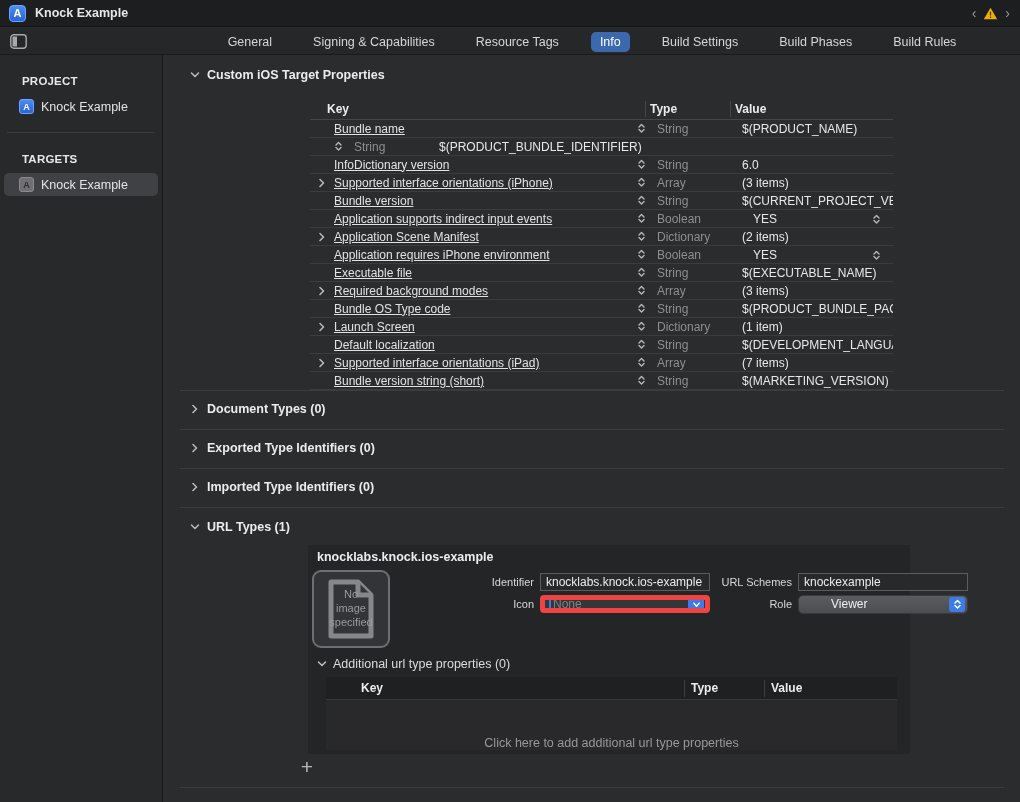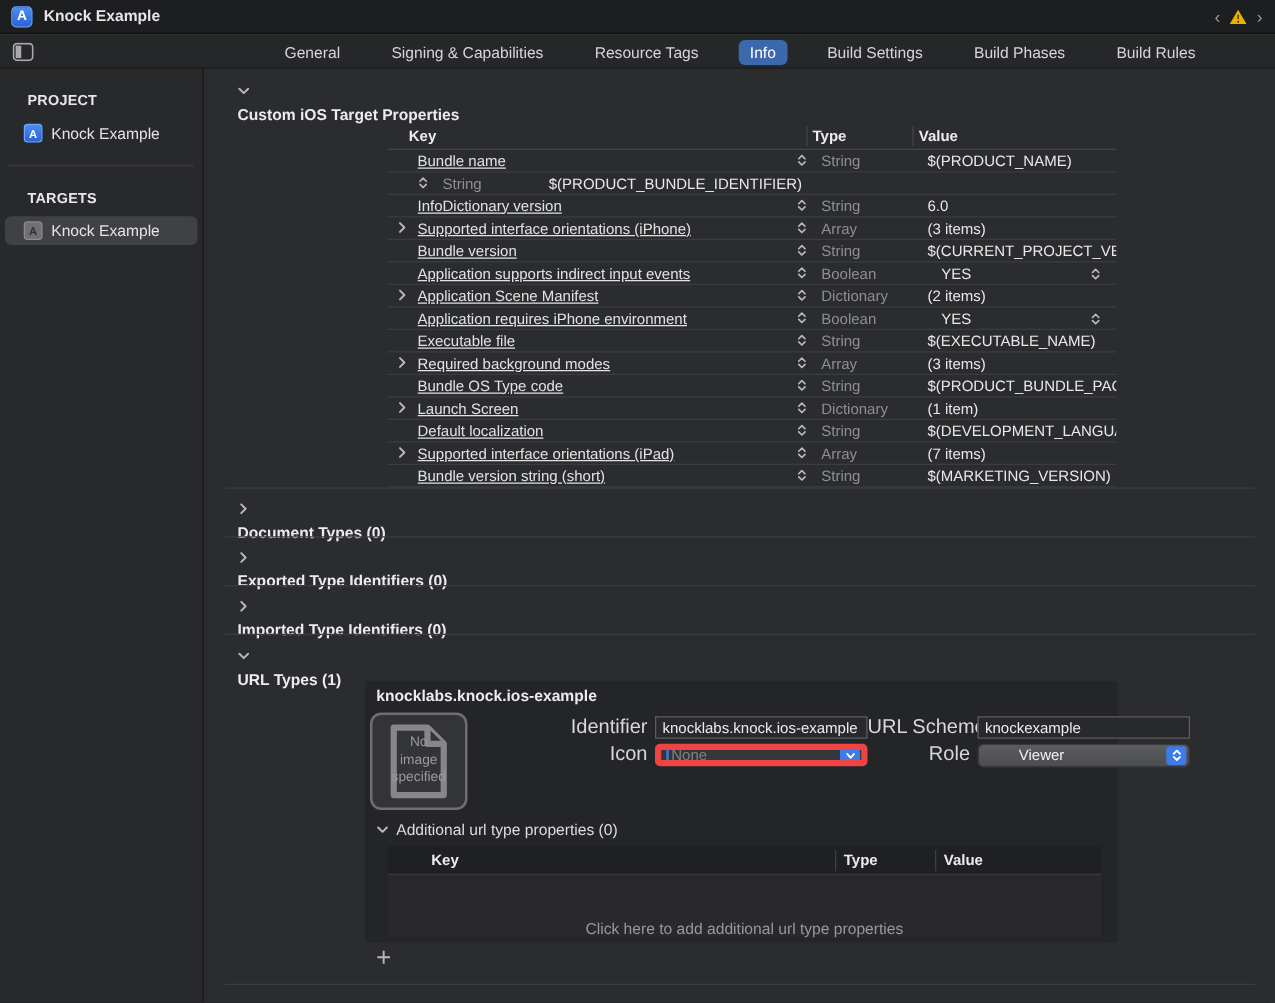--- a/index.html
+++ b/index.html
@@ -36,21 +36,21 @@
   .side-item.selected { background:#404144; }
   .proj-icon { width:15px; height:15px; border-radius:3px; font-size:9px; font-weight:bold; color:#fff;
     display:flex; align-items:center; justify-content:center; flex:none; }
   .proj-icon.blue { background:linear-gradient(180deg,#4b8df0,#2b63d9); border:1px solid #6aa6ff; }
   .proj-icon.gray { background:#707074; border:1px solid #8b8b8f; color:#2e2e30; }
   .side-label { color:#e4e4e6; font-size:12.5px; white-space:nowrap; }
   .side-divider { height:1px; background:#3a3b3d; margin:14px 7px 2px 7px; }
 
   
   .content { position:absolute; left:164px; top:55px; width:856px; height:747px; background:#2b2c2e; }
-  .sect-header { display:flex; align-items:flex-start; gap:7px; margin-left:26px;flex-direction:column; }
+  .sect-header { display:flex; align-items:center; gap:7px; margin-left:26px; }
   .sect-title { color:#ececee; font-size:12.5px; font-weight:bold; }
   .chev { width:10px; height:10px; flex:none; }
   .chev svg { display:block; }
   .hr { position:absolute; left:16px; right:16px; height:1px; background:#3b3c3e; }
 
   
   .ptable { position:absolute; left:146px; top:43px; width:583px; }
   .ptable-head { display:flex; height:22px; align-items:center; border-bottom:1px solid #454648; }
   .ptable-head .h-key { width:335px; padding-left:17px; }
   .ptable-head .h-type, .ptable-head .h-value { border-left:1px solid #454648; height:16px; line-height:16px; }
@@ -62,30 +62,30 @@
   .prop-row.expandable .row-chev { visibility:visible; }
   .cell-key { width:296px; margin-left:7px; color:#e2e2e4; font-size:12px; white-space:nowrap; overflow:hidden;text-decoration:underline; }
   .key-stepper { width:22px; display:flex; justify-content:center; }
   .cell-type { width:86px; padding-left:5px; color:#8e8e93; font-size:12px; }
   .cell-value { flex:1; padding-left:4px; color:#e8e8ea; font-size:12px; white-space:nowrap; overflow:hidden; position:relative; }
   .prop-row.has-value-stepper .cell-value { padding-left:15px; }
   .value-stepper { display:none; position:absolute; right:12px; top:2px; }
   .prop-row.has-value-stepper .value-stepper { display:block; }
 
   
-  .url-card { position:absolute; left:128px; top:490px; width:602px; height:209px; background:#242527; }
+  .url-card { position:absolute; left:144px; top:490px; width:602px; height:209px; background:#242527; }
   .url-name { color:#ececee; font-size:12.5px; font-weight:bold; padding:5px 0 4px 9px; }
   .url-body { display:flex; padding:2px 0 0 4px; }
   .img-well { width:78px; height:78px; border:2px solid #6f6f73; border-radius:9px; background:#333437;
     position:relative; flex:none; display:flex; align-items:center; justify-content:center; }
   .img-well .doc { position:absolute; }
   .no-img-text { position:relative; color:#9a9a9e; font-size:11px; text-align:center; line-height:1.25; z-index:2; }
   .fields { flex:1; display:grid; grid-template-columns:150px 170px 88px 170px; grid-auto-rows:18px;
     row-gap:4px; margin-top:3px; align-items:center; }
-  .f-label { color:#d8d8da; font-size:16px; text-align:right; padding-right:6px; white-space:nowrap; }
+  .f-label { color:#d8d8da; font-size:11px; text-align:right; padding-right:6px; white-space:nowrap; }
   .txt-field { height:18px; background:#28292b; border:1px solid #5c5c60; color:#ececee; font-size:12px;
     line-height:16px; padding-left:5px; white-space:nowrap; overflow:hidden; }
   .combo { height:18px; background:#353639; border:5px solid #ef4444; border-radius:4px;
     display:flex; align-items:center; position:relative; overflow:hidden; }
   .combo .caret-cursor { width:2px; height:12px; background:#3d78e0; margin-left:4px; }
   .combo .combo-text { color:#808085; font-size:12px; margin-left:2px; flex:1; }
   .combo-btn { width:16px; height:16px; margin-right:1px; border-radius:3px; background:#3b7ce8;
     display:flex; align-items:center; justify-content:center; flex:none; }
   .popup { height:19px; background:linear-gradient(180deg,#5b5c60,#4c4d51); border:1px solid #3a3a3e;
     border-radius:5px; display:flex; align-items:center;padding-left:24px; }

